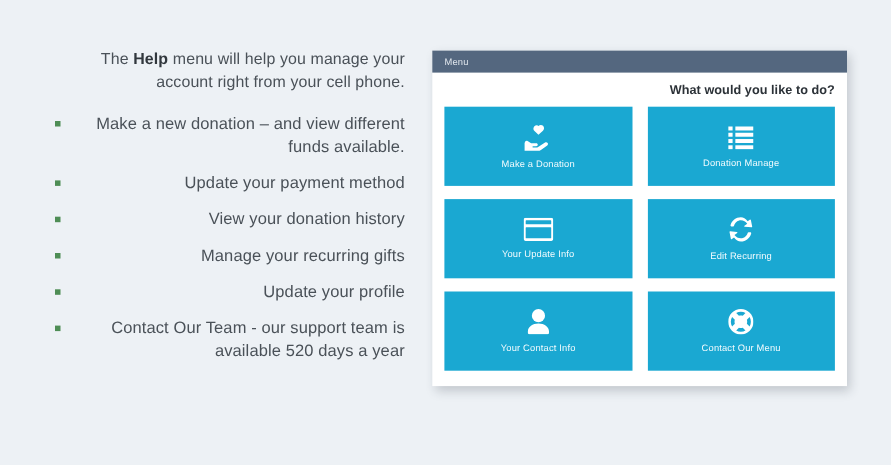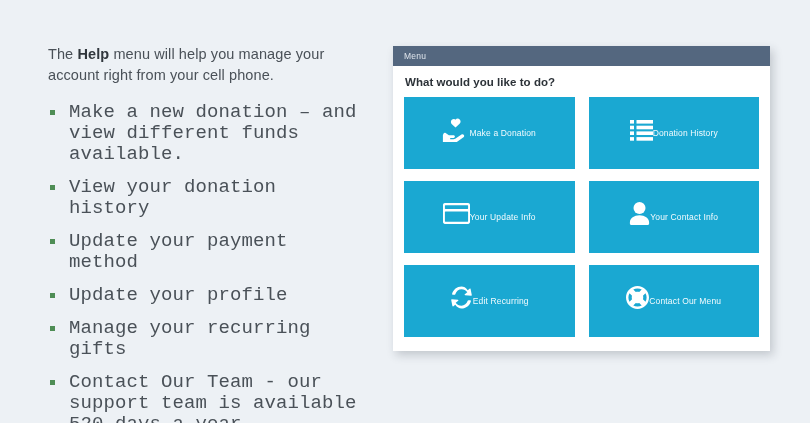--- a/index.html
+++ b/index.html
@@ -10,20 +10,21 @@
     width: 810px;
     height: 423px;
     background: #edf1f5;
     font-family: "Liberation Sans", sans-serif;
     overflow: hidden;
   }
   .page {
     position: relative;
     width: 810px;
     height: 423px;
+    text-align: right;
   }
 
   
   .copy-column {
     position: absolute;
     left: 48px;
     top: 44px;
     width: 320px;
   }
   .intro-paragraph {
@@ -39,25 +40,24 @@
   }
   .bullet-list {
     list-style: none;
     margin: 0;
     padding: 0;
   }
   .bullet-list li {
     position: relative;
     padding-left: 21px;
     margin-bottom: 12px;
-    font-size: 19px;
+    font-size: 15px;
     line-height: 21px;
     color: #4a5158;
     letter-spacing: 0.1px;
-    font-family: Liberation Mono, monospace;
   }
   .bullet-list li:last-child {
     margin-bottom: 0;
   }
   .bullet-dot {
     position: absolute;
     left: 2px;
     top: 8px;
     width: 5px;
     height: 5px;
@@ -99,20 +99,21 @@
   }
   .tile-grid {
     display: grid;
     grid-template-columns: 1fr 1fr;
     grid-template-rows: repeat(3, 72px);
     gap: 12px 14px;
   }
   .tile {
     background: #1aa8d2;
     display: flex;
+    flex-direction: column;
     align-items: center;
     justify-content: center;
     cursor: pointer;
     border: none;
     padding: 0;
   }
   .tile-icon {
     display: block;
     line-height: 0;
     margin-bottom: 7px;
@@ -135,33 +136,33 @@
   <div class="copy-column">
     <p class="intro-paragraph"><span>The </span><span class="emph">Help</span><span> menu will help you manage your account right from your cell phone.</span></p>
 
     <ul class="bullet-list">
       <li>
         <span class="bullet-dot"></span>
         <span>Make a new donation – and view different funds available.</span>
       </li>
       <li>
         <span class="bullet-dot"></span>
+        <span>Update your payment method</span>
+      </li>
+      <li>
+        <span class="bullet-dot"></span>
         <span>View your donation history</span>
       </li>
       <li>
         <span class="bullet-dot"></span>
-        <span>Update your payment method</span>
+        <span>Manage your recurring gifts</span>
       </li>
       <li>
         <span class="bullet-dot"></span>
         <span>Update your profile</span>
-      </li>
-      <li>
-        <span class="bullet-dot"></span>
-        <span>Manage your recurring gifts</span>
       </li>
       <li>
         <span class="bullet-dot"></span>
         <span>Contact Our Team - our support team is available 520 days a year</span>
       </li>
     </ul>
   </div>
 
   <div class="mockup">
 
@@ -190,56 +191,56 @@
               <rect x="0" y="1" width="4" height="3.6"></rect>
               <rect x="6.5" y="1" width="16.5" height="3.6"></rect>
               <rect x="0" y="6.7" width="4" height="3.6"></rect>
               <rect x="6.5" y="6.7" width="16.5" height="3.6"></rect>
               <rect x="0" y="12.4" width="4" height="3.6"></rect>
               <rect x="6.5" y="12.4" width="16.5" height="3.6"></rect>
               <rect x="0" y="18.1" width="4" height="3.6"></rect>
               <rect x="6.5" y="18.1" width="16.5" height="3.6"></rect>
             </svg>
           </span>
-          <span class="tile-label">Donation History</span>
+          <span class="tile-label">Donation Manage</span>
         </div>
 
         <div class="tile">
           <span class="tile-icon">
             <svg width="27" height="21" viewBox="0 0 27 21" aria-hidden="true">
               <path d="M1.9 0h23.2c1 0 1.9.8 1.9 1.9v17.2c0 1-.8 1.9-1.9 1.9H1.9C.8 21 0 20.2 0 19.1V1.9C0 .8.8 0 1.9 0zm.5 2.3c-.3 0-.5.2-.5.5v2.6c0 .3.2.5.5.5h22.2c.3 0 .5-.2.5-.5V2.8c0-.3-.2-.5-.5-.5H2.4zm0 6.3c-.3 0-.5.2-.5.5v9.1c0 .3.2.5.5.5h22.2c.3 0 .5-.2.5-.5V9.1c0-.3-.2-.5-.5-.5H2.4z"></path>
               <rect x="4.1" y="13.2" width="4.3" height="2.7" fill="#1aa8d2"></rect>
               <rect x="9.7" y="13.2" width="4.3" height="2.7" fill="#1aa8d2"></rect>
             </svg>
           </span>
           <span class="tile-label">Your Update Info</span>
         </div>
 
         <div class="tile">
           <span class="tile-icon">
+            <svg width="23" height="23" viewBox="0 0 23 23" aria-hidden="true">
+              <path d="M11.5 3.3c2.4 0 4.5 1.2 5.8 3l-2.5 1.9c-.4.3-.2.9.3 1l6.1.5c.4 0 .7-.3.6-.7l-1.2-6c-.1-.5-.7-.6-1-.3l-1.9 1.5C15.9 1.6 13.8.5 11.5.5 7 .5 3.2 3.6 2.1 7.8c-.1.5.3 1 .8 1h1.6c.4 0 .7-.2.8-.6.9-2.9 3.5-4.9 6.2-4.9z"></path>
+              <path d="M11.5 19.7c-2.4 0-4.5-1.2-5.8-3l2.5-1.9c.4-.3.2-.9-.3-1l-6.1-.5c-.4 0-.7.3-.6.7l1.2 6c.1.5.7.6 1 .3l1.9-1.5c1.8 2.6 3.9 3.7 6.2 3.7 4.5 0 8.3-3.1 9.4-7.3.1-.5-.3-1-.8-1h-1.6c-.4 0-.7.2-.8.6-.9 2.9-3.5 4.9-6.2 4.9z"></path>
+            </svg>
+          </span>
+          <span class="tile-label">Edit Recurring</span>
+        </div>
+
+        <div class="tile">
+          <span class="tile-icon">
             <svg width="21" height="23" viewBox="0 0 21 23" aria-hidden="true">
               <circle cx="10.5" cy="6" r="6"></circle>
               <path d="M10.5 13.2c-5.3 0-9.6 3.1-9.6 7v1.6c0 .6.5 1.1 1.1 1.1h17c.6 0 1.1-.5 1.1-1.1v-1.6c0-3.9-4.3-7-9.6-7z"></path>
             </svg>
           </span>
           <span class="tile-label">Your Contact Info</span>
         </div>
 
         <div class="tile">
           <span class="tile-icon">
-            <svg width="23" height="23" viewBox="0 0 23 23" aria-hidden="true">
-              <path d="M11.5 3.3c2.4 0 4.5 1.2 5.8 3l-2.5 1.9c-.4.3-.2.9.3 1l6.1.5c.4 0 .7-.3.6-.7l-1.2-6c-.1-.5-.7-.6-1-.3l-1.9 1.5C15.9 1.6 13.8.5 11.5.5 7 .5 3.2 3.6 2.1 7.8c-.1.5.3 1 .8 1h1.6c.4 0 .7-.2.8-.6.9-2.9 3.5-4.9 6.2-4.9z"></path>
-              <path d="M11.5 19.7c-2.4 0-4.5-1.2-5.8-3l2.5-1.9c.4-.3.2-.9-.3-1l-6.1-.5c-.4 0-.7.3-.6.7l1.2 6c.1.5.7.6 1 .3l1.9-1.5c1.8 2.6 3.9 3.7 6.2 3.7 4.5 0 8.3-3.1 9.4-7.3.1-.5-.3-1-.8-1h-1.6c-.4 0-.7.2-.8.6-.9 2.9-3.5 4.9-6.2 4.9z"></path>
-            </svg>
-          </span>
-          <span class="tile-label">Edit Recurring</span>
-        </div>
-
-        <div class="tile">
-          <span class="tile-icon">
             <svg width="23" height="23" viewBox="0 0 24 24" aria-hidden="true">
               <path d="M12 0C5.4 0 0 5.4 0 12s5.4 12 12 12 12-5.4 12-12S18.6 0 12 0zm0 2.5c1.6 0 3.1.4 4.4 1.2l-2.6 2.6c-.6-.2-1.2-.3-1.8-.3s-1.2.1-1.8.3L7.6 3.7C8.9 2.9 10.4 2.5 12 2.5zM3.7 7.6l2.6 2.6c-.2.6-.3 1.2-.3 1.8s.1 1.2.3 1.8l-2.6 2.6C2.9 15.1 2.5 13.6 2.5 12s.4-3.1 1.2-4.4zM12 21.5c-1.6 0-3.1-.4-4.4-1.2l2.6-2.6c.6.2 1.2.3 1.8.3s1.2-.1 1.8-.3l2.6 2.6c-1.3.8-2.8 1.2-4.4 1.2zm8.3-5.1-2.6-2.6c.2-.6.3-1.2.3-1.8s-.1-1.2-.3-1.8l2.6-2.6c.8 1.3 1.2 2.8 1.2 4.4s-.4 3.1-1.2 4.4z"></path>
               <circle cx="12" cy="12" r="3.4"></circle>
             </svg>
           </span>
           <span class="tile-label">Contact Our Menu</span>
         </div>
 
       </div>
     </div>

